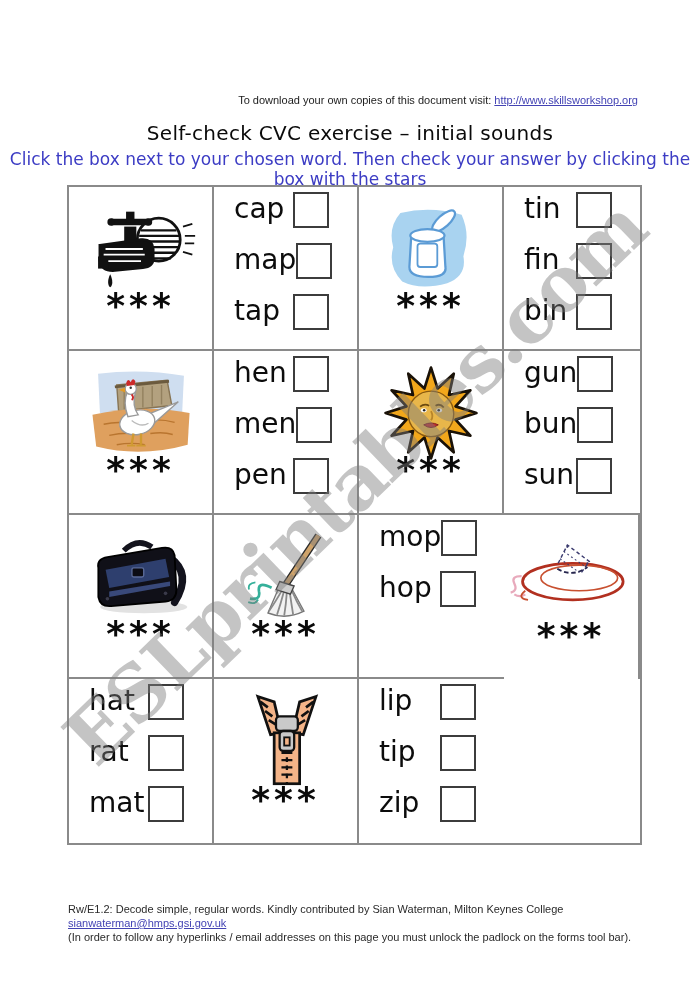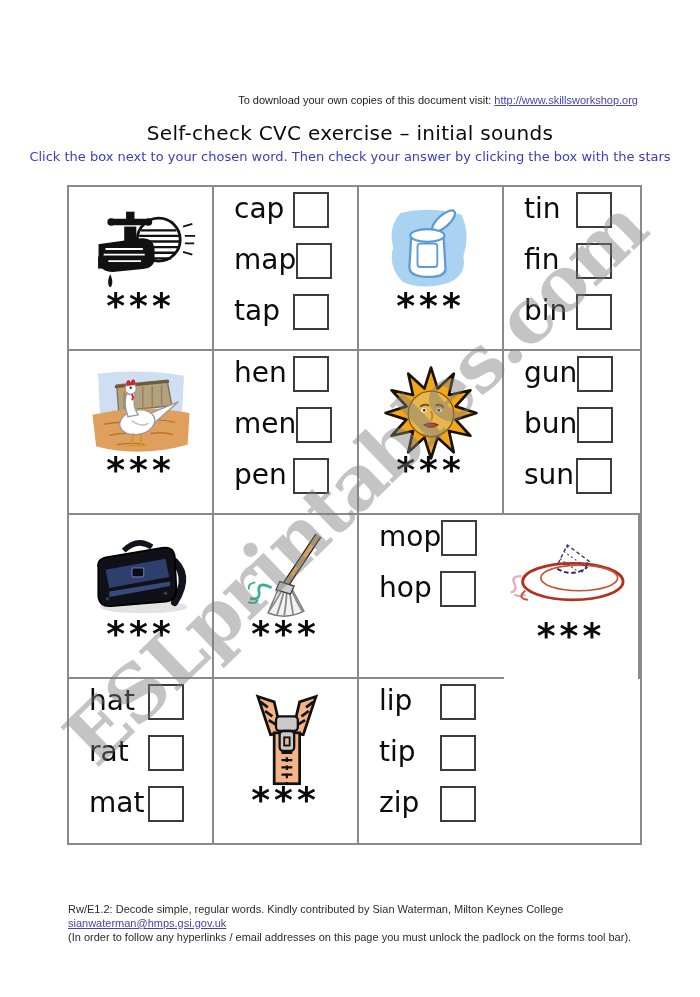--- a/index.html
+++ b/index.html
@@ -12,21 +12,21 @@
     position:absolute;top:94px;left:0;right:62px;text-align:right;
     font-size:11px;color:#1c1c1c;
   }
   a.link{color:#4343b4;text-decoration:underline;cursor:pointer;margin-top:44px;}
   .title{
     position:absolute;top:121px;left:0;width:100%;text-align:center;
     font-size:20px;font-weight:normal;letter-spacing:.3px;color:#0a0a0a;
   }
   .subtitle{
     position:absolute;top:149px;left:0;width:100%;text-align:center;
-    font-size:13px;color:#3c3cc4;
+    font-size:17px;color:#3c3cc4;
   }
   .grid{
     position:absolute;left:67px;top:185px;width:575px;height:660px;
     display:grid;box-sizing:border-box;border:2px solid #8a8a8a;
     grid-template-columns:145px 145px 145px 136px;
     grid-template-rows:164px 164px 164px 164px;
     background:#fff;
   }
   .cell{position:relative;box-sizing:border-box;}
   .br{border-right:2px solid #8a8a8a;}

